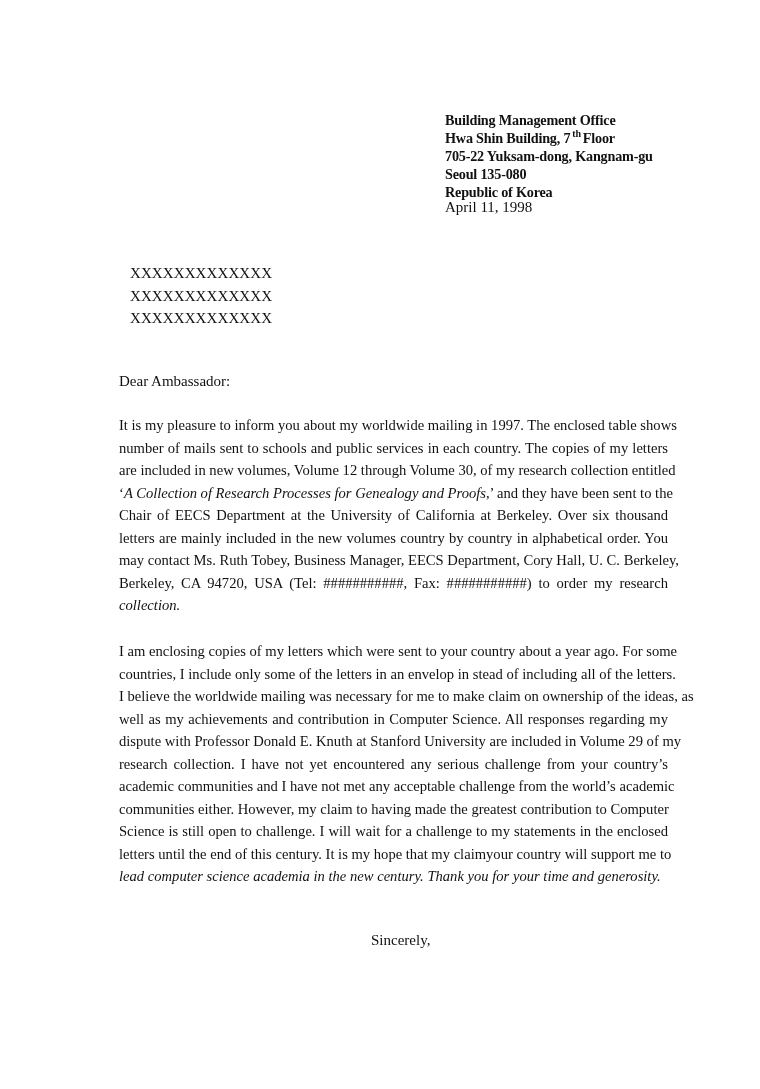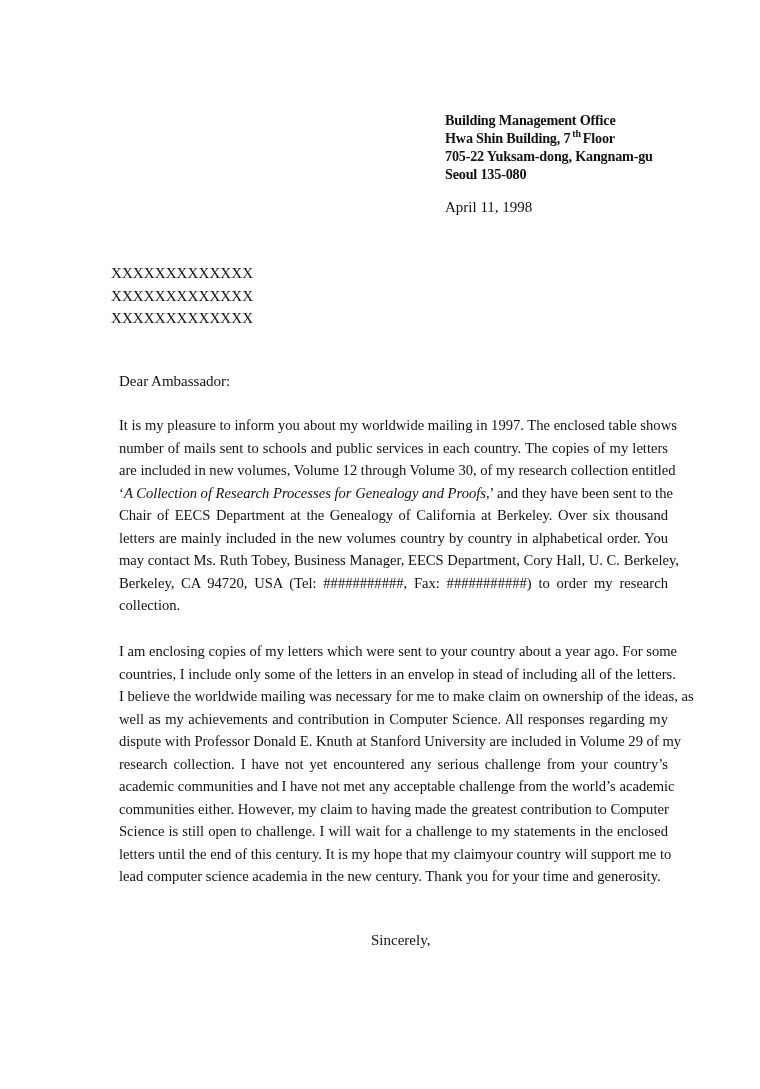--- a/index.html
+++ b/index.html
@@ -14,72 +14,73 @@
       font-weight: bold; font-size: 14.2px; line-height: 18px;
       letter-spacing: -0.2px;
     }
     .sender div { white-space: nowrap; }
     .sender sup { font-size: 10px; vertical-align: 6px; line-height: 0; margin: 0 2px; }
     .date {
       position: absolute; left: 445px; top: 198px;
       font-size: 15px; line-height: 18px;
     }
     .recipient {
-      position: absolute; left: 111px; top: 262px;
+      position: absolute; left: 130px; top: 262px;
       font-size: 15px; line-height: 22.5px; letter-spacing: 0.1px; text-align: right;
     }
     .greeting {
       position: absolute; left: 119px; top: 372px;
       font-size: 15px; line-height: 18px;
     }
     .para {
       position: absolute; left: 119px; width: 549px;
       font-size: 14.6px;
     }
     .para .line {
       height: 22.5px; line-height: 22.5px; white-space: nowrap;
       text-align: justify; text-align-last: justify; overflow: visible;
     }
-    .para .line.last { text-align-last: left; }
+    .para .line.last { text-align-last: left; font-style: italic; }
     .para1 { top: 414px; }
     .para2 { top: 640px; }
     .closing {
       position: absolute; left: 371px; top: 931px;
       font-size: 15px; line-height: 18px;
     }
     i { }
   </style>
 </head>
 <body>
 
 <div class="page">
 
   <div class="sender">
     <div>Building Management Office</div>
     <div><span>Hwa Shin Building, 7</span><sup>th</sup><span>Floor</span></div>
     <div>705-22 Yuksam-dong, Kangnam-gu</div>
     <div>Seoul 135-080</div>
+    <div>Republic of Korea</div>
   </div>
 
   <div class="date">April 11, 1998</div>
 
   <div class="recipient">
     <div>XXXXXXXXXXXXX</div>
     <div>XXXXXXXXXXXXX</div>
     <div>XXXXXXXXXXXXX</div>
   </div>
 
   <div class="greeting">Dear Ambassador:</div>
 
   <div class="para para1">
     <div class="line">It is my pleasure to inform you about my worldwide mailing in 1997.   The enclosed table shows</div>
     <div class="line">number of mails sent to schools and public services in each country.   The copies of my letters</div>
     <div class="line">are included in new volumes, Volume 12 through Volume 30, of my research collection entitled</div>
     <div class="line"><span>‘</span><i>A Collection of Research Processes for Genealogy and Proofs</i><span>,’</span> <span>and they have been sent to the</span></div>
-    <div class="line">Chair of EECS Department at the Genealogy of California at Berkeley.   Over six thousand</div>
+    <div class="line">Chair of EECS Department at the University of California at Berkeley.   Over six thousand</div>
     <div class="line">letters are mainly included in the new volumes country by country in alphabetical order.   You</div>
     <div class="line">may contact Ms. Ruth Tobey, Business Manager, EECS Department, Cory Hall, U. C. Berkeley,</div>
     <div class="line">Berkeley, CA 94720, USA (Tel: ###########, Fax: ###########)   to order my research</div>
     <div class="line last">collection.</div>
   </div>
 
   <div class="para para2">
     <div class="line">I am enclosing copies of my letters which were sent to your country about a year ago.   For some</div>
     <div class="line">countries, I include only some of the letters in an envelop in stead of including all of the letters.</div>
     <div class="line">I believe the worldwide mailing was necessary for me to make claim on ownership of the ideas, as</div>

